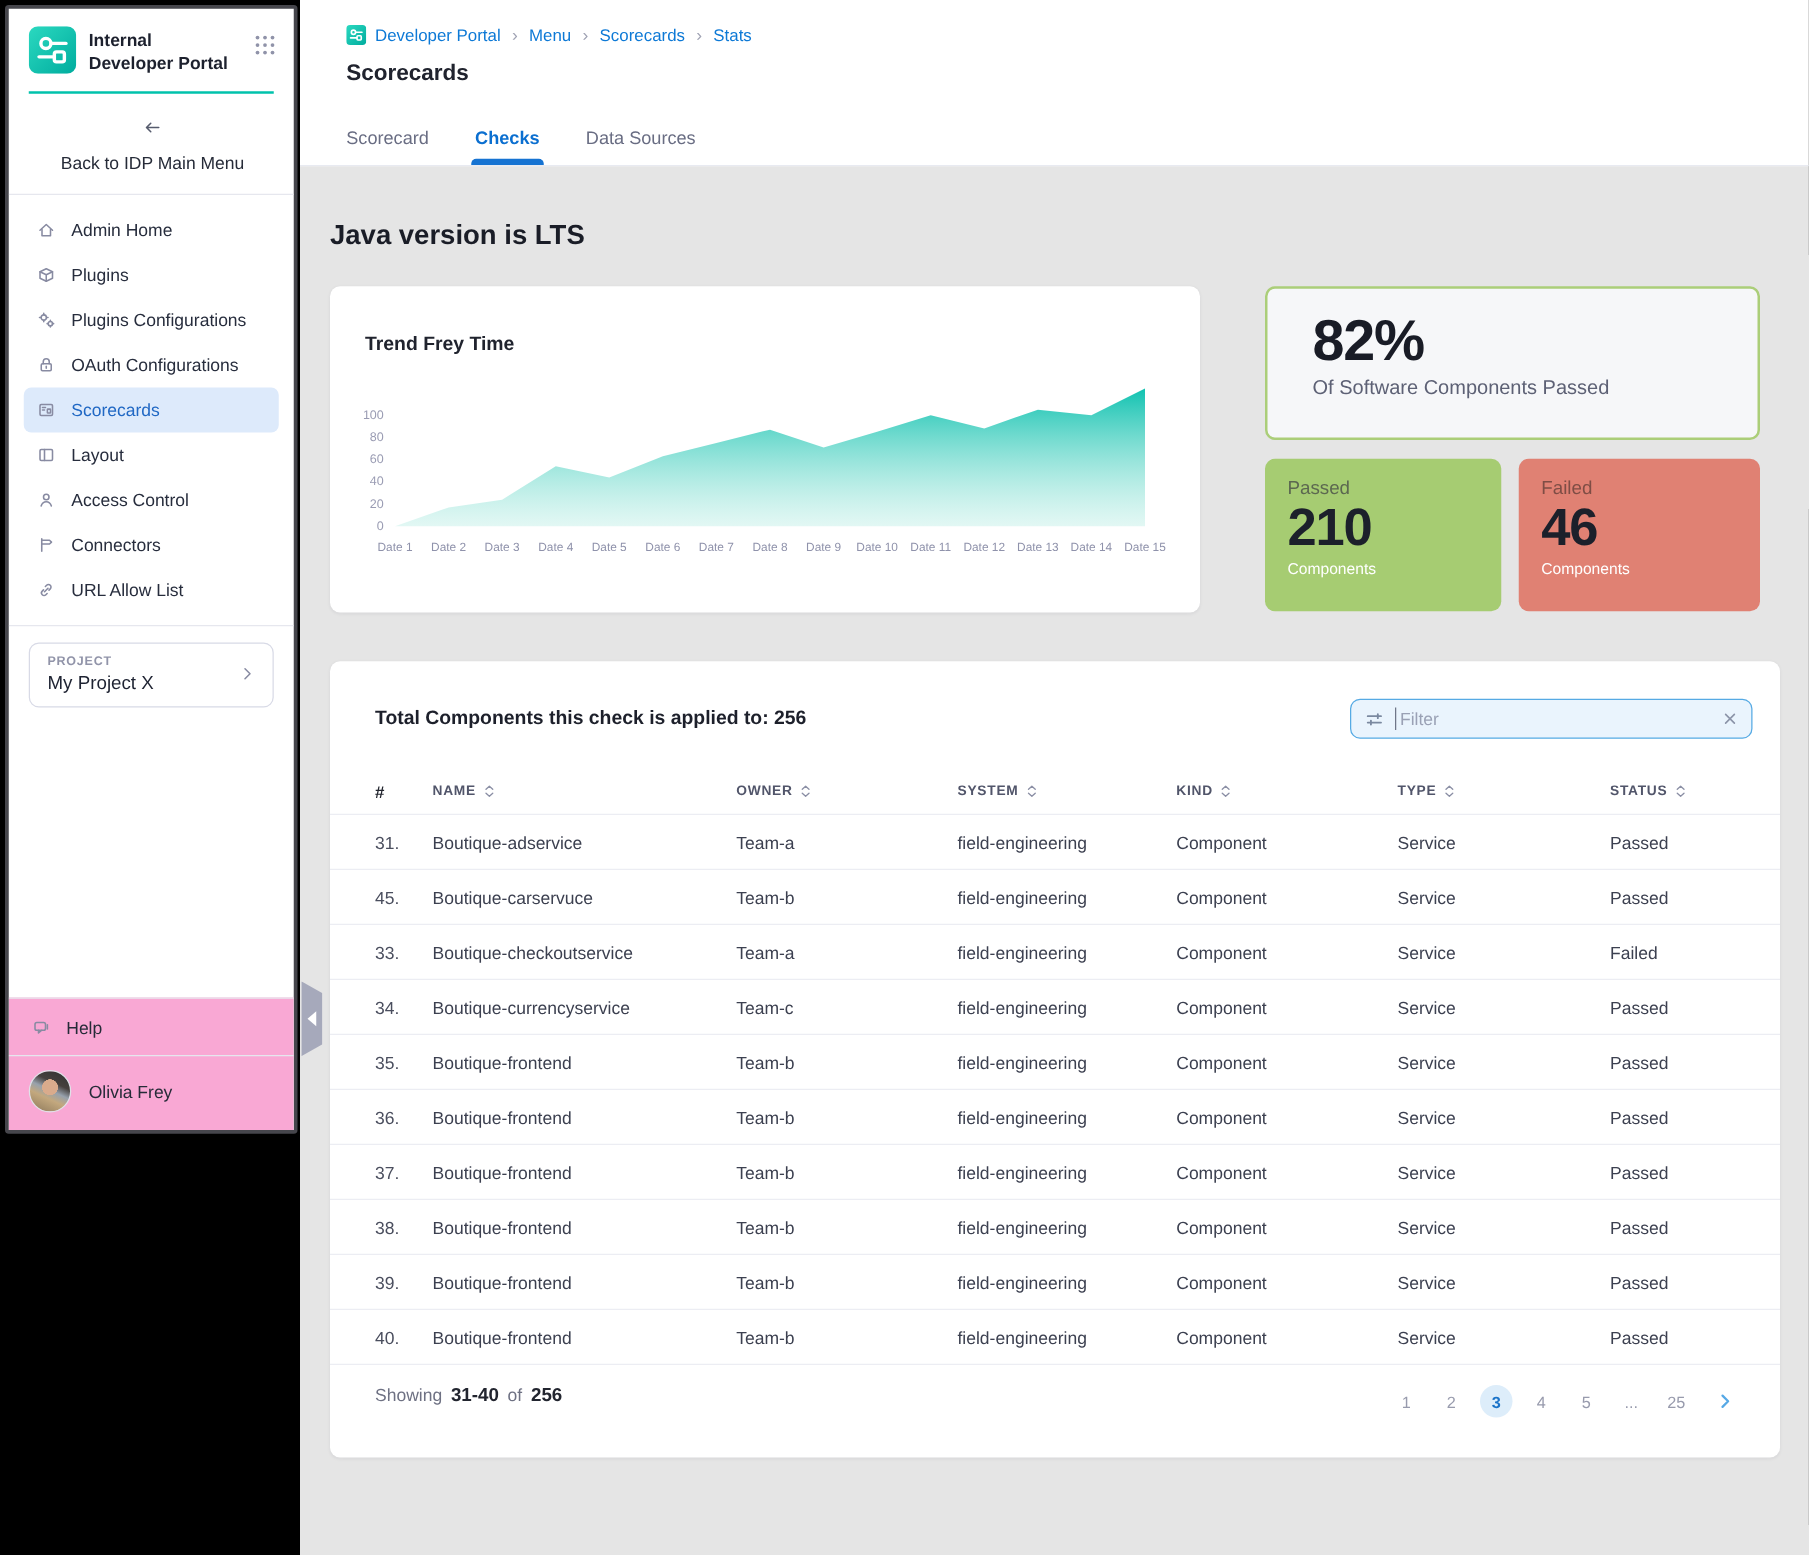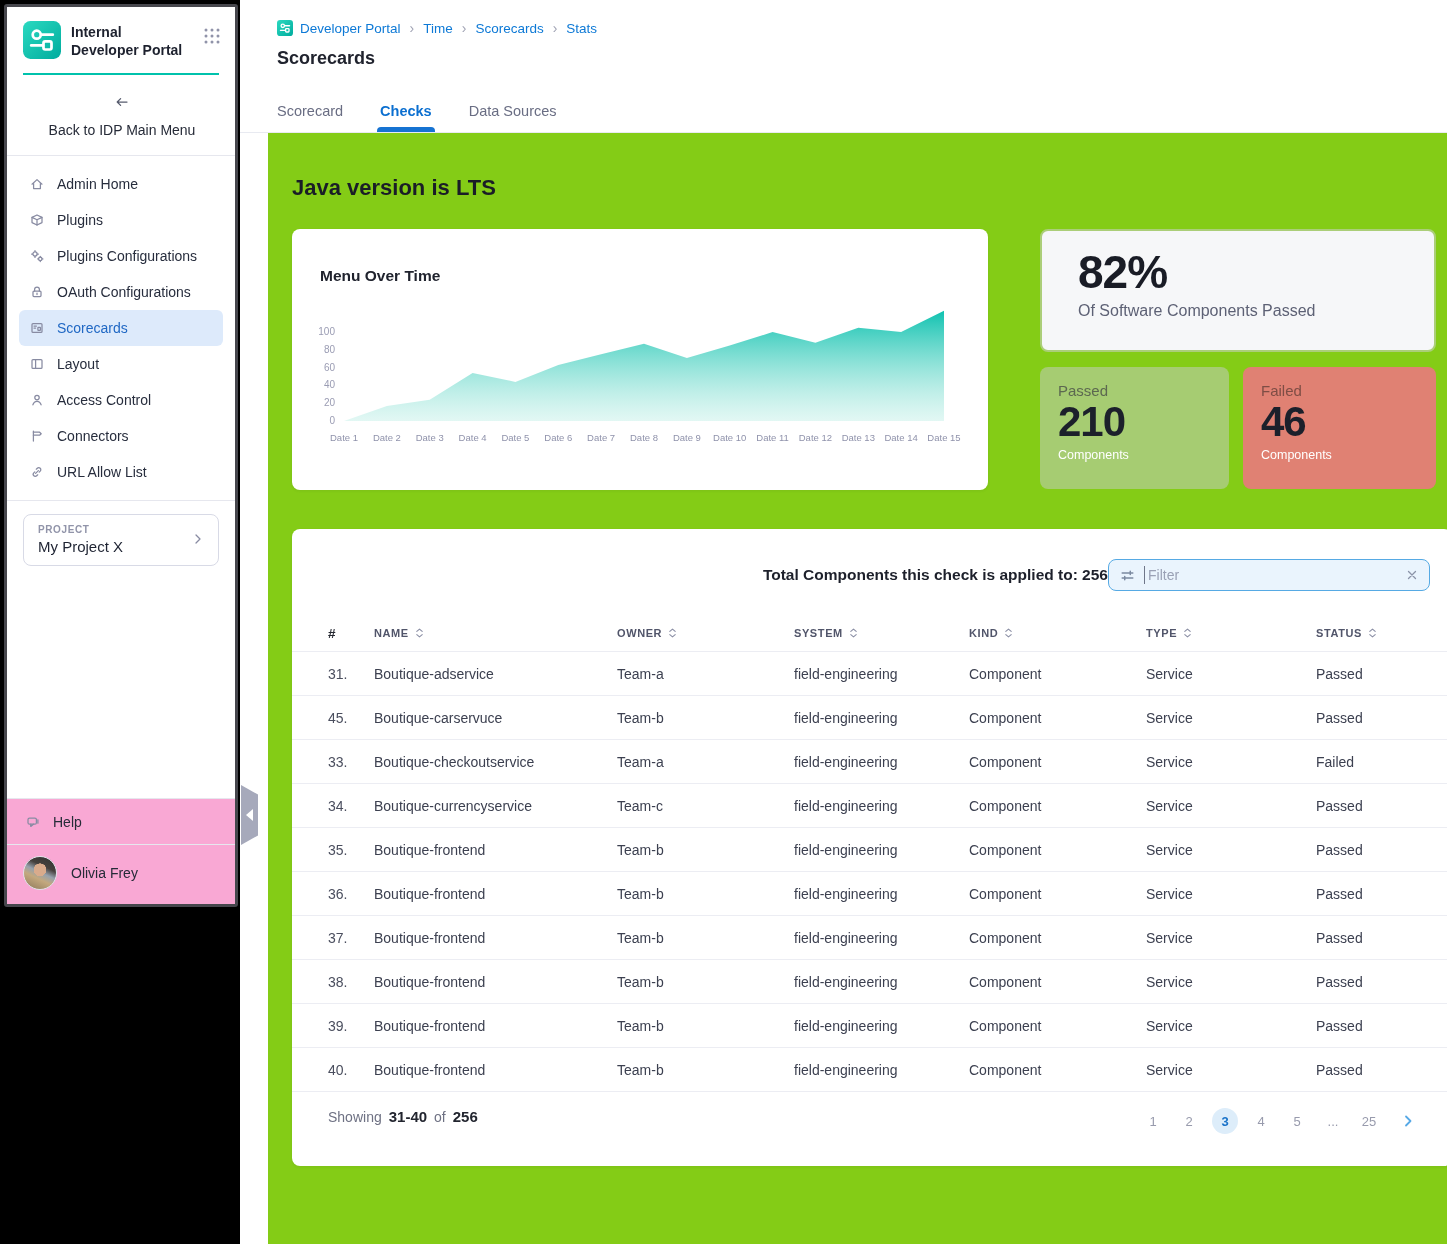--- a/index.html
+++ b/index.html
@@ -70,21 +70,21 @@
   .crumb { color:#0d79d6; cursor:pointer; display:flex; align-items:center; gap:7px; }
   .crumb-sep { color:#a0a3b4; margin:0 9px; font-size:14px; }
   .page-title { position:absolute; left:37px; top:48px; font-size:18px; font-weight:700; color:#20232e; }
   .tabs { position:absolute; left:37px; bottom:0; display:flex; gap:37px; }
   .tab { padding-bottom:13px; font-size:14.5px; color:#696d83; position:relative; cursor:pointer; }
   .tab.active { color:#0b6fd0; font-weight:700; }
   .tab.active::after {
     content:""; position:absolute; left:50%; transform:translateX(-50%); bottom:0;
     width:58px; height:5px; border-radius:4px 4px 0 0; background:#1673d2;
   }
-  .content { position:absolute; top:133px; left:0; right:0; bottom:0; background:#84cc16;margin-left:28px; }
+  .content { position:absolute; top:133px; left:0; right:0; bottom:0; background:#e5e5e5; }
   .check-title { position:absolute; left:24px; top:42px; font-size:22px; font-weight:700; color:#1a1d27; }
 
   .card { background:#fff; border-radius:8px; box-shadow:0 1px 3px rgba(25,35,60,.07); position:absolute; }
   .chart-card { left:24px; top:96px; width:696px; height:261px; }
   .chart-title { position:absolute; left:28px; top:38px; font-size:15.5px; font-weight:700; color:#20232e; }
   #trend-svg { position:absolute; left:14px; top:74px; overflow:visible; }
 
   .pct-card {
     position:absolute; left:772px; top:96px; width:396px; height:123px;
     background:#f6f7f9; border:2px solid #abce79; border-radius:8px; padding:14px 0 0 36px;
@@ -95,21 +95,21 @@
   .stat-card { position:absolute; top:234px; height:122px; border-radius:8px; padding:15px 18px; }
   .stat-card.passed { left:772px; width:189px; background:#a6cc72; }
   .stat-card.failed { left:975px; width:193px; background:#e08173; }
   .stat-label { font-size:15px; }
   .passed .stat-label { color:#5c6850; }
   .failed .stat-label { color:#7e4d45; }
   .stat-value { font-size:42px; font-weight:700; color:#1c202b; line-height:1.05; margin-top:1px; letter-spacing:-1px; }
   .stat-sub { font-size:12.5px; color:#fff; margin-top:4px; }
 
   .table-card { left:24px; top:396px; width:1160px; height:637px; }
-  .table-top { display:flex; justify-content:flex-end; align-items:flex-start; padding:30px 22px 0 36px; }
+  .table-top { display:flex; justify-content:space-between; align-items:flex-start; padding:30px 22px 0 36px; }
   .table-title { font-size:15.5px; font-weight:700; color:#1d202b; padding-top:7px; }
   .filter-box {
     width:322px; height:32px; background:#eaf4fd; border:1.5px solid #56aae4;
     border-radius:8px; display:flex; align-items:center; padding:0 10px; gap:8px;
   }
   .filter-box input {
     flex:1; border:none; outline:none; background:transparent;
     font-size:14px; color:#3c4152; font-family:inherit;
     border-left:1px solid #6f7689; padding-left:3px; height:18px;
   }
@@ -301,21 +301,21 @@
               <rect width="36" height="36" rx="7" fill="url(#lg)"></rect>
               <circle cx="13" cy="13" r="3.8" stroke="#fff" stroke-width="3" fill="none"></circle>
               <path d="M17.2 13h11" stroke="#fff" stroke-width="3" stroke-linecap="round"></path>
               <rect x="19.4" y="19.4" width="7.6" height="7.6" rx="1.6" stroke="#fff" stroke-width="3" fill="none"></rect>
               <path d="M7.8 23.2h11" stroke="#fff" stroke-width="3" stroke-linecap="round"></path>
             </svg>
             <span>Developer Portal</span>
           </span>
           <span class="crumb-sep">›</span>
           <span class="crumb">
-            <span>Time</span>
+            <span>Menu</span>
           </span>
           <span class="crumb-sep">›</span>
           <span class="crumb">
             <span>Scorecards</span>
           </span>
           <span class="crumb-sep">›</span>
           <span class="crumb">
             <span>Stats</span>
           </span>
         </div>
@@ -324,21 +324,21 @@
           <div class="tab">Scorecard</div>
           <div class="tab active">Checks</div>
           <div class="tab">Data Sources</div>
         </div>
     </header>
 
     <section class="content">
       <h1 class="check-title">Java version is LTS</h1>
 
       <div class="card chart-card">
-        <div class="chart-title">Menu Over Time</div>
+        <div class="chart-title">Trend Frey Time</div>
         <svg id="trend-svg" width="660" height="156">
             <defs>
               <linearGradient id="ag" x1="0" y1="0" x2="0" y2="1">
     <stop offset="0" stop-color="#09c0ae" stop-opacity="0.97"></stop>
     <stop offset="1" stop-color="#9fe6da" stop-opacity="0.30"></stop>
   </linearGradient>
             </defs>
             <polygon points="38.0,118.0 80.9,102.9 123.7,96.7 166.6,70.0 209.4,78.9 252.3,62.0 295.1,51.3 338.0,40.7 380.9,54.9 423.7,42.4 466.6,29.1 509.4,39.8 552.3,24.7 595.1,29.1 638.0,7.8 638,118 38,118" fill="url(#ag)"></polygon>
             <text x="29" y="121.0" text-anchor="end" font-size="10" fill="#9a9cb3">0</text>
             <text x="29" y="103.2" text-anchor="end" font-size="10" fill="#9a9cb3">20</text>

